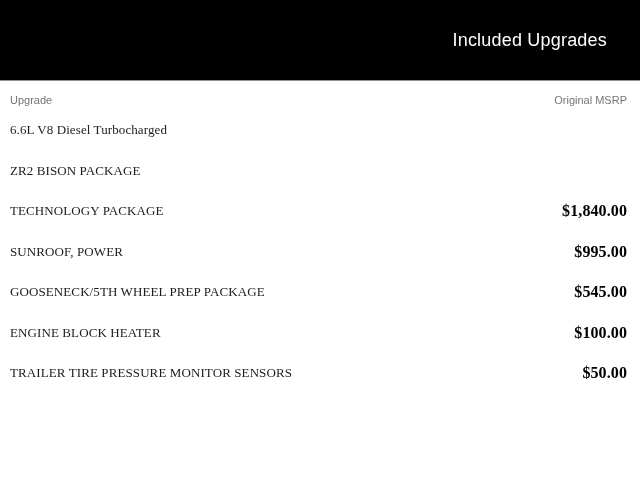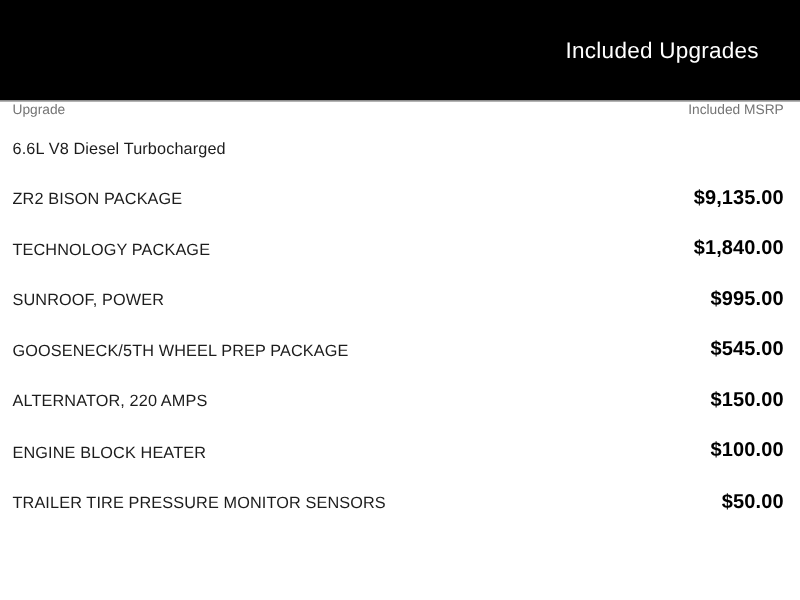--- a/index.html
+++ b/index.html
@@ -37,38 +37,39 @@
     letter-spacing: 0.2px;
   }
   .table-wrap {
     flex: 1 1 auto;
     padding: 0 13px 0 10px;
     box-sizing: border-box;
     display: flex;
     flex-direction: column;
   }
   .col-header {
-    margin-top: 1px;
+    margin-top: 13px;
     display: flex;
     justify-content: space-between;
     align-items: baseline;
     color: #757575;
     font-size: 11px;
     line-height: 13px;
   }
   .rows {
     margin-top: 3px;
     display: flex;
     flex-direction: column;
   }
   .row {
     height: 40.5px;
     display: flex;
     justify-content: space-between;
     align-items: center;
+    font-family: Liberation Serif, serif;
   }
   .row-name {
     color: #1c1c1c;
     font-size: 13px;
     letter-spacing: 0.1px;
   }
   .row-price {
     color: #000000;
     font-size: 16px;
     font-weight: 700;
@@ -88,52 +89,47 @@
 <div class="page">
 
   <div class="banner">
     <span class="banner-title">Included Upgrades</span>
   </div>
 
   <div class="table-wrap">
 
     <div class="col-header">
       <span>Upgrade</span>
-      <span>Included MSRP</span>
+      <span>Original MSRP</span>
     </div>
 
     <div class="rows">
   <div class="row">
     <span class="row-name">6.6L V8 Diesel Turbocharged</span>
   </div>
 
   <div class="row">
     <span class="row-name">ZR2 BISON PACKAGE</span>
-    <span class="row-price">$9,135.00</span>
   </div>
 
   <div class="row">
     <span class="row-name">TECHNOLOGY PACKAGE</span>
     <span class="row-price">$1,840.00</span>
   </div>
 
   <div class="row">
     <span class="row-name">SUNROOF, POWER</span>
     <span class="row-price">$995.00</span>
   </div>
 
   <div class="row">
     <span class="row-name">GOOSENECK/5TH WHEEL PREP PACKAGE</span>
     <span class="row-price">$545.00</span>
   </div>
 
-  <div class="row">
-    <span class="row-name">ALTERNATOR, 220 AMPS</span>
-    <span class="row-price">$150.00</span>
-  </div>
 
   <div class="row">
     <span class="row-name">ENGINE BLOCK HEATER</span>
     <span class="row-price">$100.00</span>
   </div>
 
   <div class="row">
     <span class="row-name">TRAILER TIRE PRESSURE MONITOR SENSORS</span>
     <span class="row-price">$50.00</span>
   </div>

